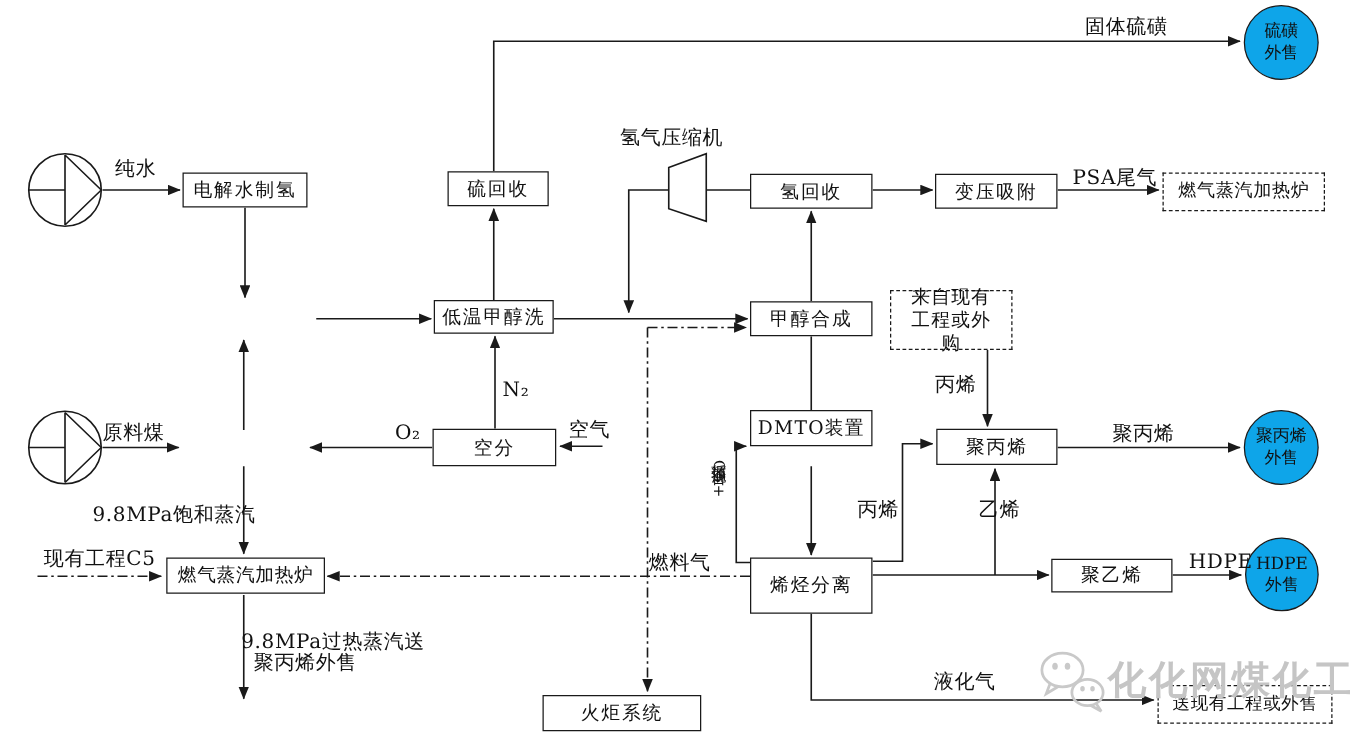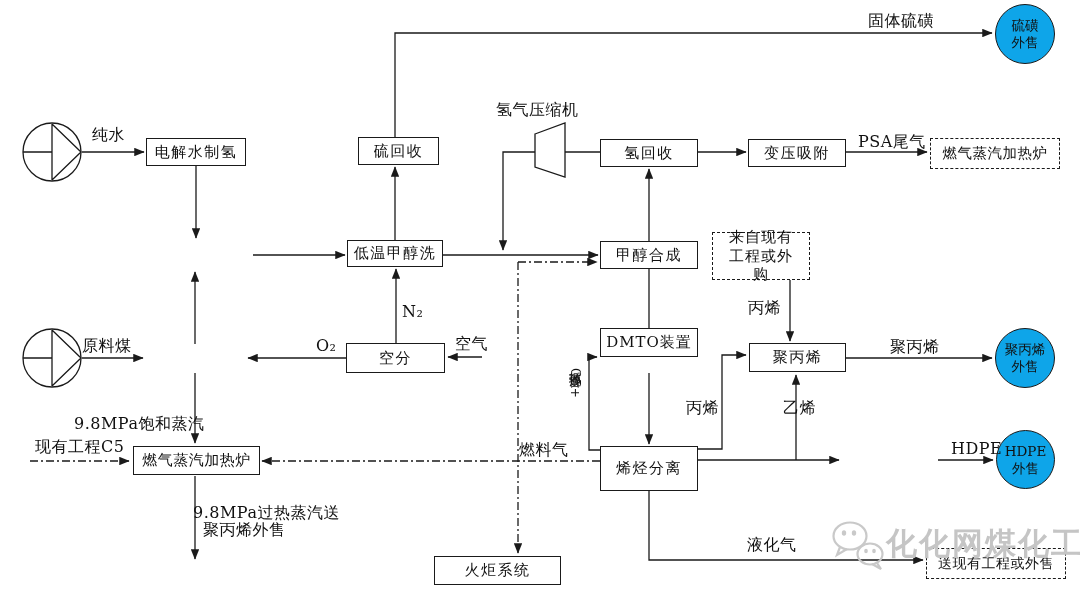--- a/index.html
+++ b/index.html
@@ -111,20 +111,23 @@
     </div>
   <div class="box" style="left:749px;top:343px;width:97px;height:29px">
       <span>聚丙烯</span>
     </div>
   <div class="box" style="left:133px;top:446px;width:127px;height:29px;letter-spacing:0.5px">
       <span>燃气蒸汽加热炉</span>
     </div>
   <div class="box" style="left:600px;top:446px;width:98px;height:45px">
       <span>烯烃分离</span>
     </div>
+  <div class="box" style="left:841px;top:447px;width:97px;height:27px">
+      <span>聚乙烯</span>
+    </div>
   <div class="box" style="left:434px;top:556px;width:127px;height:29px">
       <span>火炬系统</span>
     </div>
   <div class="box dashed" style="left:926px;top:548px;width:140px;height:31px;font-size:14px;letter-spacing:0.5px">
       <span>送现有工程或外售</span>
     </div>
 
   <div class="term" style="left:995px;top:4px;width:60px;height:60px">
       <span style="width:32px">硫磺外售</span>
     </div>
@@ -136,21 +139,21 @@
     </div>
 
   <div class="lbl" style="left:92px;top:125px">纯水</div>
   <div class="lbl" style="left:868px;top:11px">固体硫磺</div>
   <div class="lbl" style="left:496px;top:100px">氢气压缩机</div>
   <div class="lbl" style="left:858px;top:132px">PSA尾气</div>
   <div class="lbl" style="left:402px;top:302px">N₂</div>
   <div class="lbl" style="left:316px;top:336px">O₂</div>
   <div class="lbl" style="left:455px;top:334px">空气</div>
   <div class="lbl" style="left:82px;top:336px">原料煤</div>
-  <div class="lbl" style="left:74px;top:414px">9.8MPa饱和蒸汽</div>
+  <div class="lbl" style="left:74px;top:402px">9.8MPa饱和蒸汽</div>
   <div class="lbl" style="left:35px;top:437px">现有工程C5</div>
   <div class="lbl" style="left:519px;top:440px">燃料气</div>
   <div class="lbl" style="left:193px;top:503px">9.8MPa过热蒸汽送</div>
   <div class="lbl" style="left:203px;top:520px">聚丙烯外售</div>
   <div class="lbl" style="left:748px;top:298px">丙烯</div>
   <div class="lbl" style="left:686px;top:398px">丙烯</div>
   <div class="lbl" style="left:783px;top:398px">乙烯</div>
   <div class="lbl" style="left:890px;top:337px">聚丙烯</div>
   <div class="lbl" style="left:951px;top:439px">HDPE</div>
   <div class="lbl" style="left:747px;top:535px">液化气</div>

